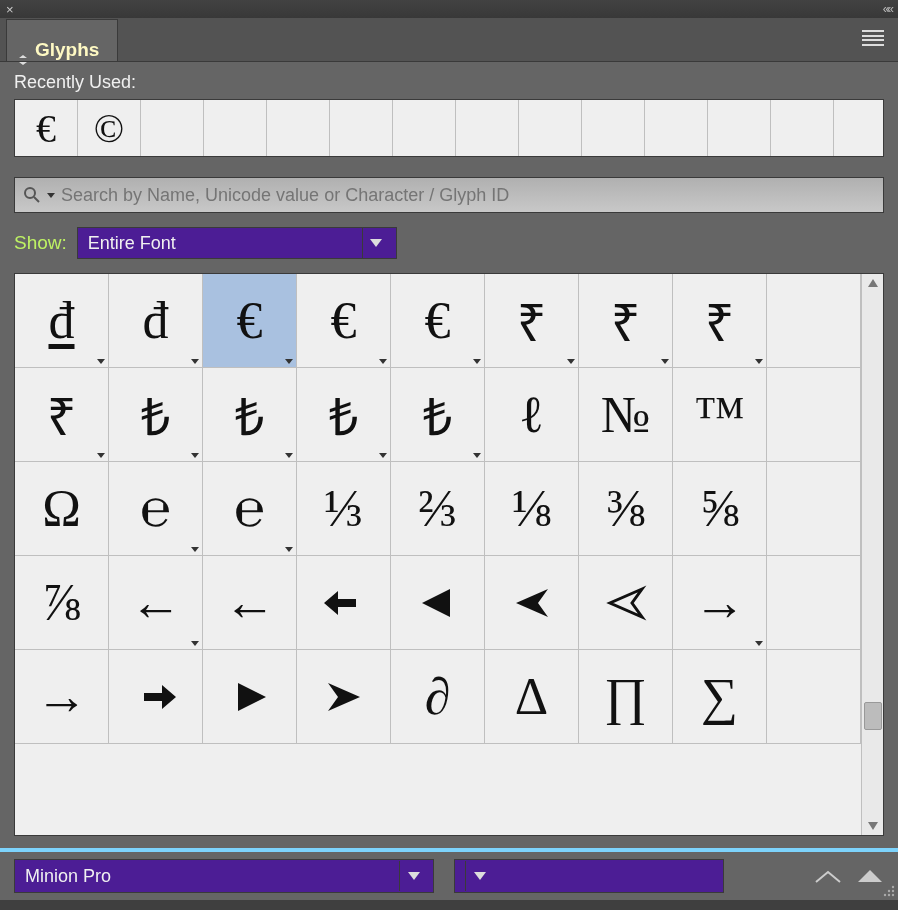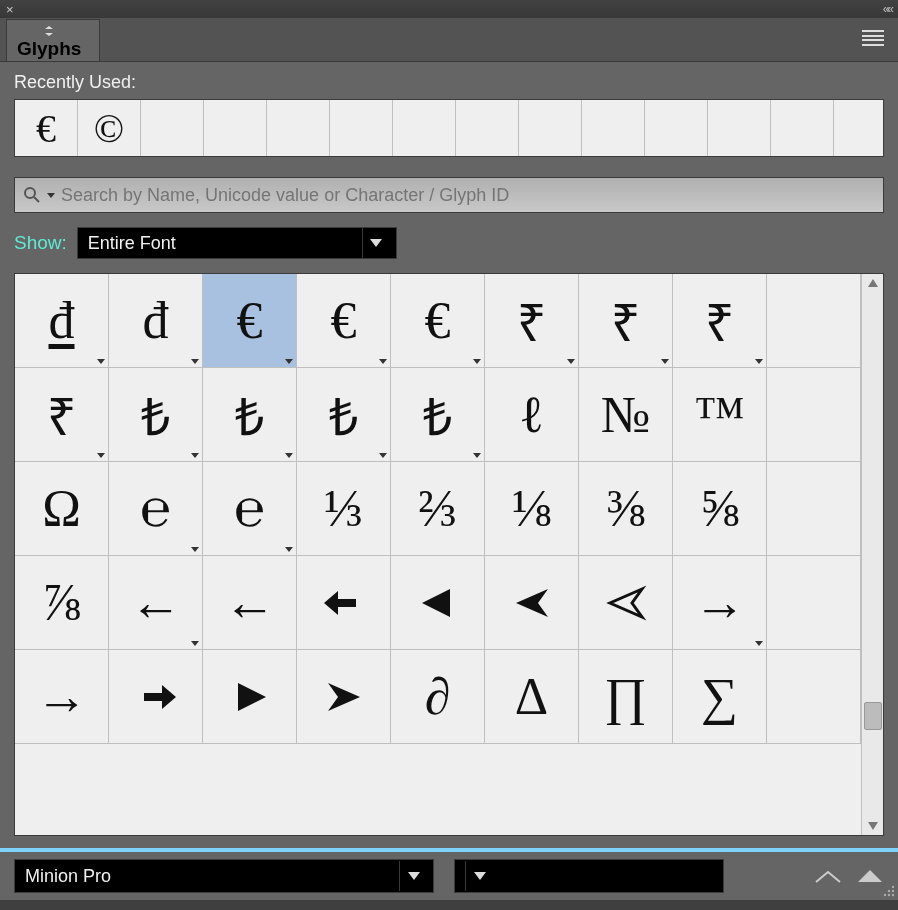--- a/index.html
+++ b/index.html
@@ -24,28 +24,27 @@
   background: #535353;
   display: flex; align-items: flex-end;
   border-bottom: 1px solid #3a3a3a;
   position: relative;
 }
 .tab {
   height: 42px;
   background: #656565;
   border: 1px solid #3a3a3a;
   border-bottom: none;
-  display: flex; align-items: center;
+  display: flex; align-items: flex-end;
   padding: 0 18px 0 10px;
   gap: 6px;
   font-size: 19px;
   font-weight: 600;
-  color: #000000;
+  color: #fef9c3;
   margin-left: 6px;
-  flex-direction: column;
 }
 .tab .sortic { width: 12px; height: 12px; display: inline-block; }
 .menu-ic {
   position: absolute; right: 14px; top: 12px;
   width: 22px; height: 16px; cursor: pointer;
   display: flex; flex-direction: column; justify-content: space-between;
 }
 .menu-ic span { display: block; height: 2px; background: #ddd; }
 .body {
   padding: 10px 14px 12px 14px;
@@ -77,23 +76,23 @@
 .searchbar input {
   flex: 1; border: none; background: transparent;
   font-size: 18px; color: #666; outline: none;
 }
 .searchbar input::placeholder { color: #757575; }
 .mag { width: 18px; height: 18px; }
 .showrow {
   margin-top: 14px;
   display: flex; align-items: center; gap: 10px;
 }
-.showrow .lbl { font-size: 19px; color: #5eead4; }
+.showrow .lbl { font-size: 19px; color: #bef264; }
 .dropdown {
-  background: #000000;
+  background: #4c1d95;
   border: 1px solid #3a3a3a;
   height: 32px;
   display: flex; align-items: center;
   padding: 0 6px 0 10px;
   gap: 10px;
   font-size: 18px; color: #f0f0f0;
   cursor: pointer;
 }
 .dropdown .dd-text { flex: 1; }
 .dd-btn {

